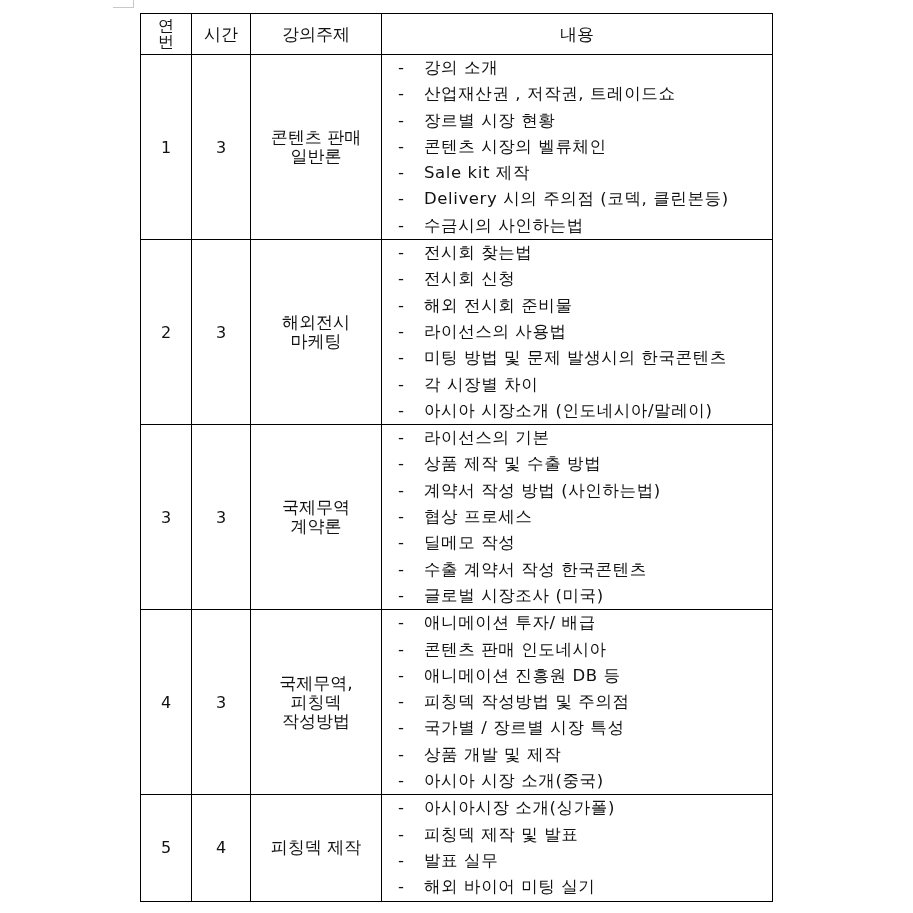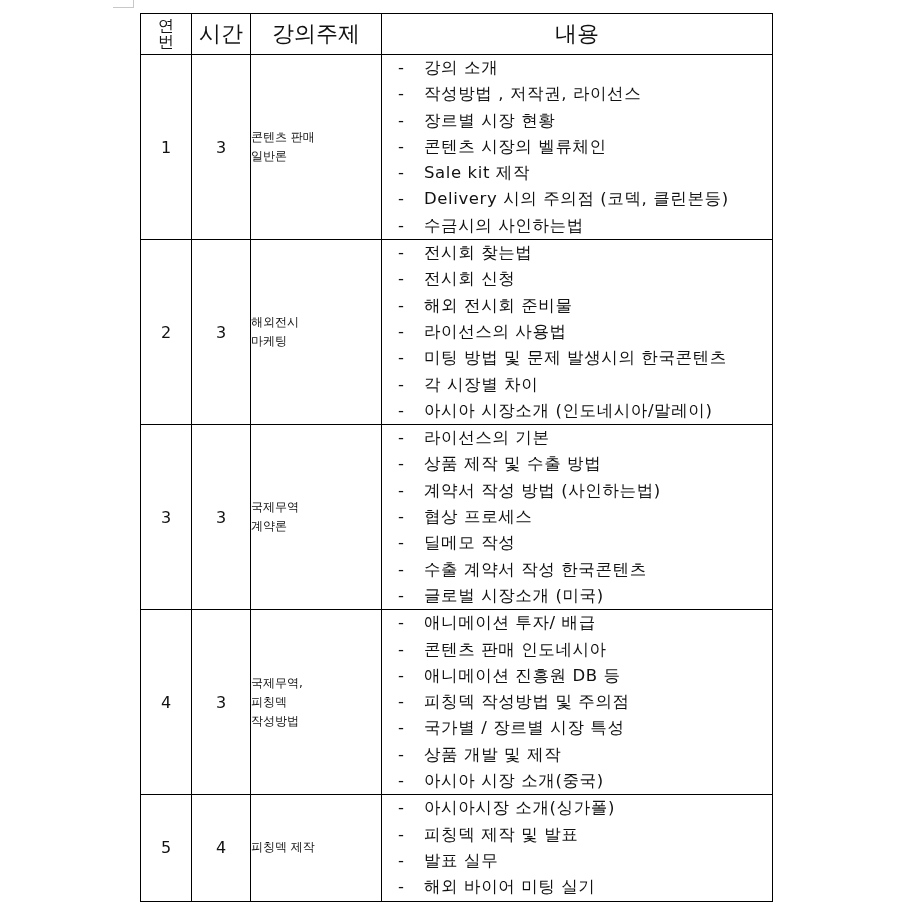--- a/index.html
+++ b/index.html
@@ -3,24 +3,24 @@
 <meta charset="utf-8">
 <style>
   html, body { margin:0; padding:0; background:#ffffff; }
   body { width:913px; height:913px; position:relative; overflow:hidden;
          font-family:"DejaVu Sans", "Liberation Sans", sans-serif; color:#111; }
   .corner-mark { position:absolute; left:113px; top:0; width:20px; height:7px;
                  border-right:1px solid #c8c8c8; border-bottom:1px solid #c8c8c8; }
   table.course { position:absolute; left:140px; top:13px; border-collapse:collapse;
                  table-layout:fixed; width:632px; }
   table.course td, table.course th { border:1.4px solid #000; padding:0; vertical-align:middle; }
-  th { font-weight:normal; font-size:22px; height:40px; text-align:center; }
+  th { font-weight:normal; font-size:17px; height:40px; text-align:center; }
   th.num-h { line-height:16px; font-size:16px; }
   td.num, td.hours { text-align:center; font-size:16px; }
-  td.topic { font-size:12px; line-height:19px; padding-left:7px; vertical-align:middle; }
+  td.topic { font-size:17px; line-height:19px; padding-left:7px; vertical-align:middle;text-align:center; }
   td.content { padding:0; vertical-align:top; }
   ul.items { list-style:none; margin:0; padding:0; }
   ul.items li { height:26.3px; line-height:26px; font-size:16.5px; white-space:nowrap;
                 position:relative; padding-left:42px; letter-spacing:0.6px; }
   ul.items li .dash { position:absolute; left:16px; top:0; }
   tr.r1 td { height:182px; } tr.r2 td { height:182px; } tr.r3 td { height:182px; }
   tr.r4 td { height:182px; } tr.r5 td { height:102px; }
 </style>
 </head>
 <body>
@@ -50,21 +50,21 @@
     <tr class="r1">
       <td class="num">1</td>
       <td class="hours">3</td>
       <td class="topic">
         <div>콘텐츠 판매</div>
         <div>일반론</div>
       </td>
       <td class="content">
         <ul class="items">
           <li><span class="dash">-</span><span>강의 소개</span></li>
-          <li><span class="dash">-</span><span>작성방법 , 저작권, 라이선스</span></li>
+          <li><span class="dash">-</span><span>산업재산권 , 저작권, 트레이드쇼</span></li>
           <li><span class="dash">-</span><span>장르별 시장 현황</span></li>
           <li><span class="dash">-</span><span>콘텐츠 시장의 벨류체인</span></li>
           <li><span class="dash">-</span><span>Sale kit 제작</span></li>
           <li><span class="dash">-</span><span>Delivery 시의 주의점 (코덱, 클린본등)</span></li>
           <li><span class="dash">-</span><span>수금시의 사인하는법</span></li>
         </ul>
       </td>
     </tr>
 
     <tr class="r2">
@@ -95,21 +95,21 @@
         <div>계약론</div>
       </td>
       <td class="content">
         <ul class="items">
           <li><span class="dash">-</span><span>라이선스의 기본</span></li>
           <li><span class="dash">-</span><span>상품 제작 및 수출 방법</span></li>
           <li><span class="dash">-</span><span>계약서 작성 방법 (사인하는법)</span></li>
           <li><span class="dash">-</span><span>협상 프로세스</span></li>
           <li><span class="dash">-</span><span>딜메모 작성</span></li>
           <li><span class="dash">-</span><span>수출 계약서 작성 한국콘텐츠</span></li>
-          <li><span class="dash">-</span><span>글로벌 시장소개 (미국)</span></li>
+          <li><span class="dash">-</span><span>글로벌 시장조사 (미국)</span></li>
         </ul>
       </td>
     </tr>
 
     <tr class="r4">
       <td class="num">4</td>
       <td class="hours">3</td>
       <td class="topic">
         <div>국제무역,</div>
         <div>피칭덱</div>

